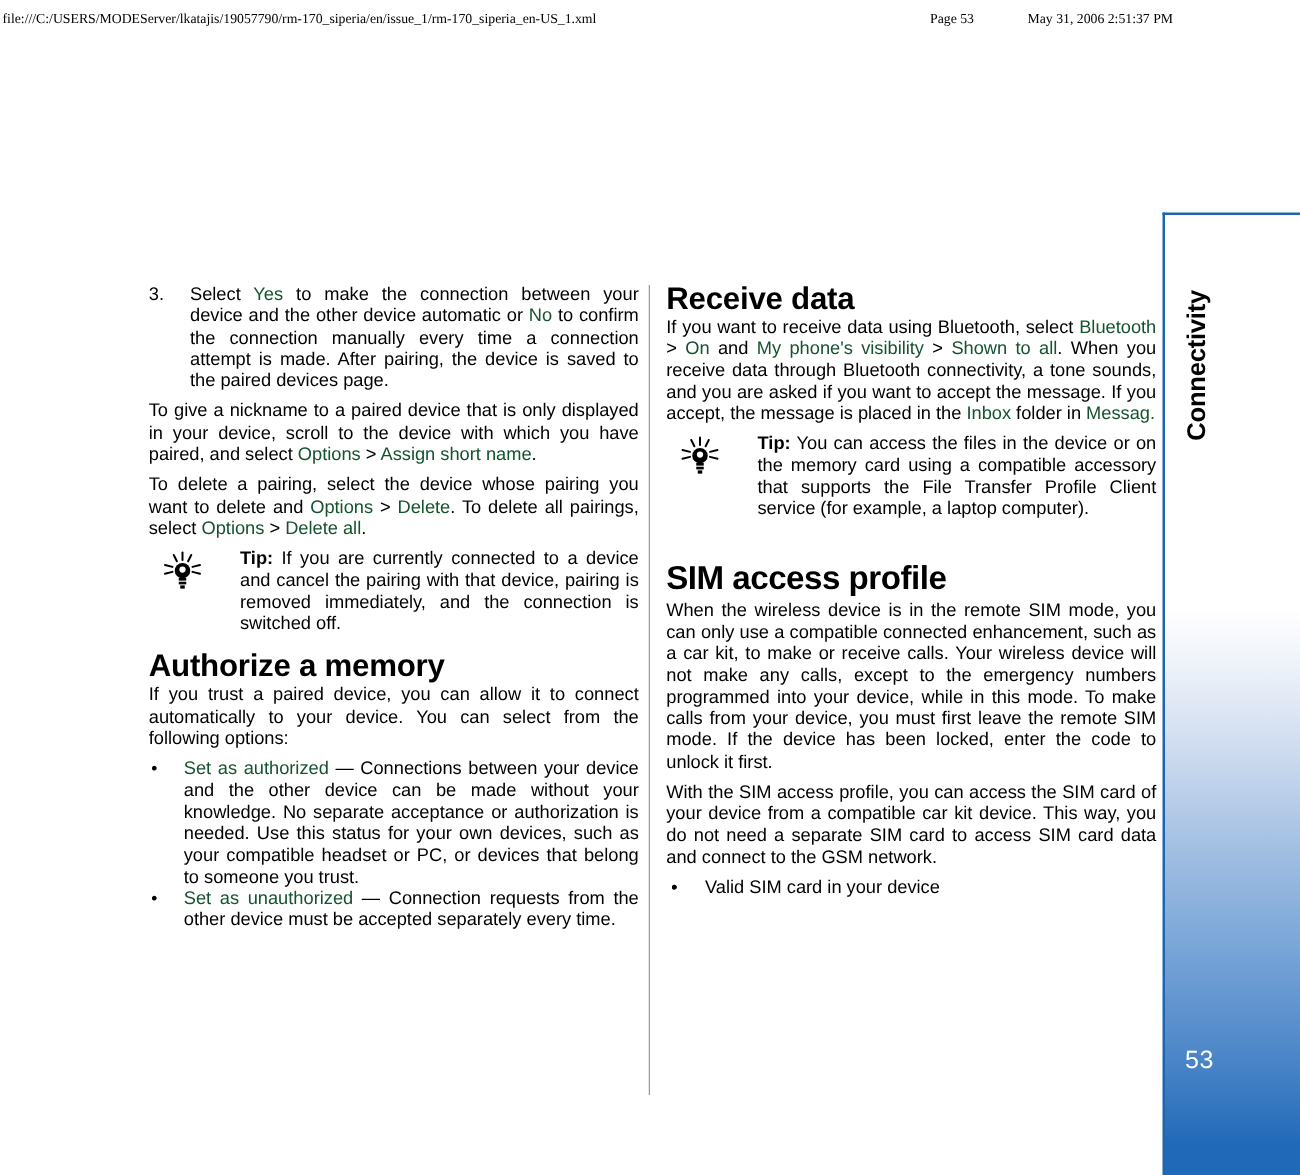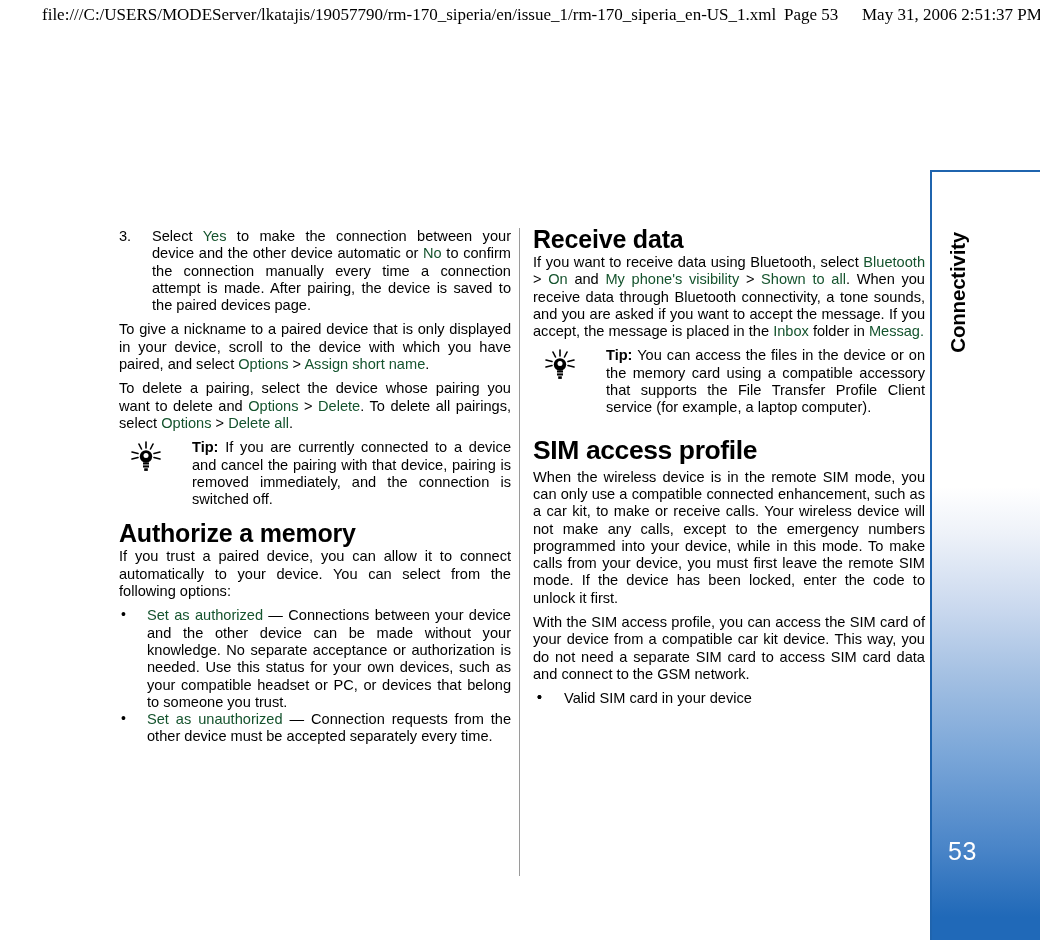--- a/index.html
+++ b/index.html
@@ -17,25 +17,24 @@
   }
 
   
   .print-header {
     position: absolute;
     top: 7px;
     left: 0;
     width: 932px;
     height: 16px;
     font-family: "Liberation Serif", serif;
-    font-size: 17px;
+    font-size: 11px;
     line-height: 16px;
     color: #000;
     white-space: nowrap;
-    margin-left: 40px;
   }
   .print-header .ph-path  { position: absolute; left: 2px;  top: 0; }
   .print-header .ph-page  { position: absolute; left: 744px; top: 0; }
   .print-header .ph-date  { position: absolute; left: 822px; top: 0; }
 
   
   .page {
     position: absolute;
     top: 0; left: 0;
     width: 1040px;
@@ -67,21 +66,21 @@
     font-weight: bold;
     margin: 0 0 3px 0;
     letter-spacing: -0.2px;
   }
   h2.section-title.tight { margin-top: 14px; }
 
   h2.big-title {
     font-size: 26.5px;
     line-height: 30px;
     font-weight: bold;
-    margin: 18px 0 4px 0;
+    margin: 30px 0 4px 0;
     letter-spacing: -0.4px;
   }
 
   p.para {
     margin: 0 0 7px 0;
     text-align: justify;
     text-justify: inter-word;
   }
 
   .lnk { color: #14532d; font-weight: normal; }
@@ -169,21 +168,21 @@
     color: #000;
     writing-mode: vertical-rl;
     transform: rotate(180deg);
     letter-spacing: -0.2px;
     white-space: nowrap;
   }
   .page-number {
     position: absolute;
     left: 16px;
     top: 665px;
-    font-size: 25px;
+    font-size: 20px;
     font-weight: normal;
     color: #ffffff;
     letter-spacing: 0.5px;
   }
 </style>
 </head>
 <body>
 
 <div class="print-header">
   <span class="ph-path">file:///C:/USERS/MODEServer/lkatajis/19057790/rm-170_siperia/en/issue_1/rm-170_siperia_en-US_1.xml</span>

